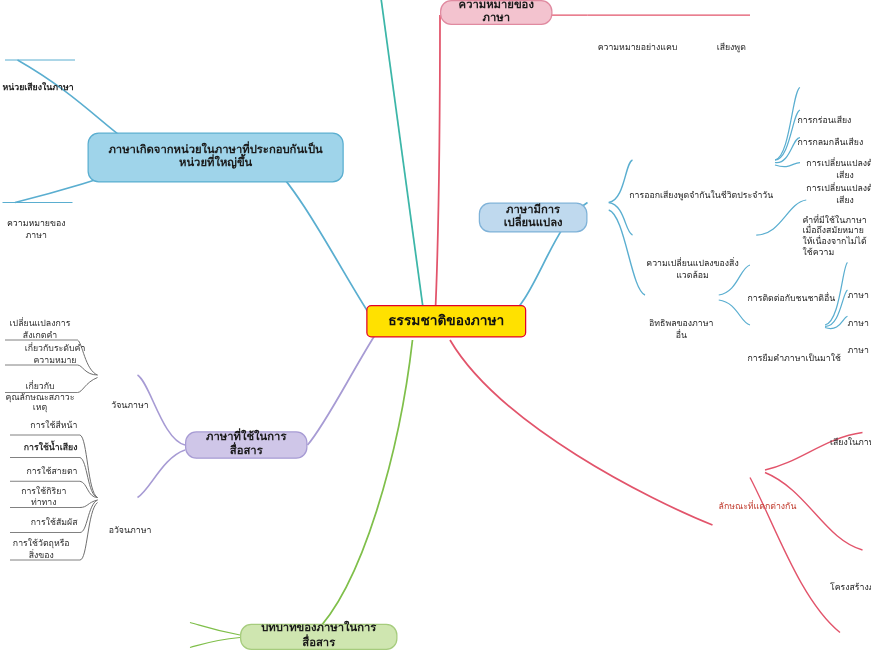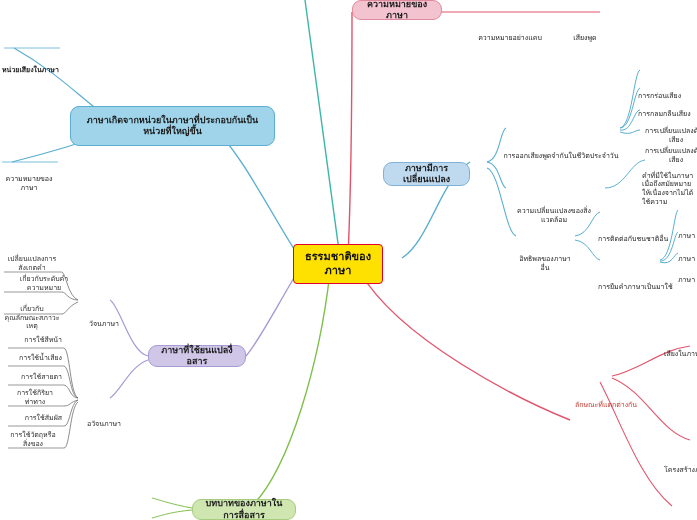--- a/index.html
+++ b/index.html
@@ -116,21 +116,21 @@
     <path d="M330 272 C 320 360 290 470 250 508" stroke="#7fbf4a" stroke-width="1.4" fill="none"></path>
     <path d="M192 508 C 170 504 160 500 152 498" stroke="#7fbf4a" stroke-width="1" fill="none"></path>
     <path d="M192 510 C 170 512 160 516 152 518" stroke="#7fbf4a" stroke-width="1" fill="none"></path>
 
     <path d="M360 272 C 400 340 520 400 570 420" stroke="#e2546b" stroke-width="1.4" fill="none"></path>
     <path d="M612 376 C 640 370 660 350 690 346" stroke="#e2546b" stroke-width="1.1" fill="none"></path>
     <path d="M612 378 C 646 392 660 432 690 440" stroke="#e2546b" stroke-width="1.1" fill="none"></path>
     <path d="M600 382 C 620 420 640 480 672 506" stroke="#e2546b" stroke-width="1.1" fill="none"></path>
   </svg>
 
-  <div class="node n-root" style="left:293px;top:244px;width:90px;">ธรรมชาติของภาษา</div>
+  <div class="node n-root" style="left:293px;top:244px;width:128px;">ธรรมชาติของภาษา</div>
 
   <div class="node n-l1 n-blue2" style="left:70px;top:106px;width:205px;height:40px;">ภาษาเกิดจากหน่วยในภาษาที่ประกอบกันเป็นหน่วยที่ใหญ่ขึ้น</div>
   <div class="node n-leaf" style="left:0px;top:36px;width:62px;height:12px;justify-content:flex-start;font-weight:bold;">หน่วยเสียงในภาษา</div>
   <div class="node n-leaf" style="left:0px;top:150px;width:58px;height:12px;justify-content:flex-start;">ความหมายของภาษา</div>
 
   <div class="node n-l1 n-pink" style="left:352px;top:0px;width:90px;height:20px;">ความหมายของภาษา</div>
   <div class="node n-leaf" style="left:466px;top:4px;width:88px;height:12px;">ความหมายอย่างแคบ</div>
   <div class="node n-leaf" style="left:560px;top:4px;width:50px;height:12px;">เสียงพูด</div>
 
   <div class="node n-l1 n-blue" style="left:383px;top:162px;width:87px;height:24px;">ภาษามีการเปลี่ยนแปลง</div>
@@ -144,36 +144,36 @@
   <div class="node n-leaf" style="left:502px;top:180px;width:104px;height:16px;">ความเปลี่ยนแปลงของสิ่งแวดล้อม</div>
   <div class="node n-leaf" style="left:640px;top:148px;width:58px;height:26px;justify-content:flex-start;text-align:left;">คำที่มีใช้ในภาษา เมื่อถึงสมัยหมายให้เนื่องจากไม่ได้ใช้ความ</div>
 
   <div class="node n-leaf" style="left:514px;top:228px;width:62px;height:16px;">อิทธิพลของภาษาอื่น</div>
   <div class="node n-leaf" style="left:596px;top:204px;width:96px;height:14px;justify-content:flex-start;">การติดต่อกับชนชาติอื่น</div>
   <div class="node n-leaf" style="left:596px;top:252px;width:86px;height:14px;justify-content:flex-start;">การยืมคำภาษาเป็นมาใช้</div>
   <div class="node n-leaf" style="left:676px;top:202px;width:30px;height:12px;justify-content:flex-start;">ภาษา</div>
   <div class="node n-leaf" style="left:676px;top:225px;width:30px;height:12px;justify-content:flex-start;">ภาษา</div>
   <div class="node n-leaf" style="left:676px;top:246px;width:30px;height:12px;justify-content:flex-start;">ภาษา</div>
 
-  <div class="node n-l1 n-lav" style="left:148px;top:345px;width:98px;height:22px;">ภาษาที่ใช้ยนแปลงื่อสาร</div>
+  <div class="node n-l1 n-lav" style="left:148px;top:345px;width:98px;height:22px;">ภาษาที่ใช้ในการสื่อสาร</div>
   <div class="node n-leaf" style="left:82px;top:290px;width:44px;height:12px;">วัจนภาษา</div>
   <div class="node n-leaf" style="left:82px;top:390px;width:44px;height:12px;">อวัจนภาษา</div>
 
   <div class="node n-line" style="left:2px;top:260px;width:60px;height:12px;justify-content:flex-end;">เปลี่ยนแปลงการสังเกตคำ</div>
   <div class="node n-line" style="left:14px;top:280px;width:60px;height:12px;justify-content:flex-end;">เกี่ยวกับระดับคำความหมาย</div>
   <div class="node n-line" style="left:2px;top:314px;width:60px;height:12px;justify-content:flex-end;">เกี่ยวกับคุณลักษณะสภาวะเหตุ</div>
 
   <div class="node n-line" style="left:6px;top:336px;width:58px;height:12px;justify-content:flex-end;">การใช้สีหน้า</div>
-  <div class="node n-line" style="left:6px;top:354px;width:58px;height:12px;justify-content:flex-end;">การใช้น้ำเสียง</div>
+  <div class="node n-line" style="left:6px;top:354px;width:58px;height:12px;justify-content:flex-end;font-weight:bold;">การใช้น้ำเสียง</div>
   <div class="node n-line" style="left:6px;top:373px;width:58px;height:12px;justify-content:flex-end;">การใช้สายตา</div>
   <div class="node n-line" style="left:6px;top:394px;width:58px;height:12px;justify-content:flex-end;">การใช้กิริยาท่าทาง</div>
   <div class="node n-line" style="left:6px;top:414px;width:58px;height:12px;justify-content:flex-end;">การใช้สัมผัส</div>
   <div class="node n-line" style="left:2px;top:436px;width:62px;height:12px;justify-content:flex-end;">การใช้วัตถุหรือสิ่งของ</div>
 
-  <div class="node n-l1 n-green" style="left:192px;top:499px;width:104px;height:21px;">บทบาทของภาษาในการสื่อสาร</div>
+  <div class="node n-l1 n-green" style="left:192px;top:499px;width:126px;height:21px;">บทบาทของภาษาในการสื่อสาร</div>
   <div class="node n-leaf" style="left:128px;top:492px;width:36px;height:12px;justify-content:flex-start;">ผู้ส่งสาร</div>
   <div class="node n-leaf" style="left:128px;top:512px;width:36px;height:12px;justify-content:flex-start;">ผู้รับสาร</div>
 
   <div class="node n-leaf n-leaf-red" style="left:560px;top:370px;width:92px;height:14px;">ลักษณะที่แตกต่างกัน</div>
   <div class="node n-leaf" style="left:662px;top:320px;width:46px;height:12px;justify-content:flex-start;">เสียงในภาษา</div>
   <div class="node n-leaf" style="left:662px;top:436px;width:46px;height:12px;justify-content:flex-start;">โครงสร้างภ</div>
   <div class="node n-leaf" style="left:662px;top:506px;width:46px;height:12px;justify-content:flex-start;">ใช้เสียงเลียน</div>
 
 </div>
 

